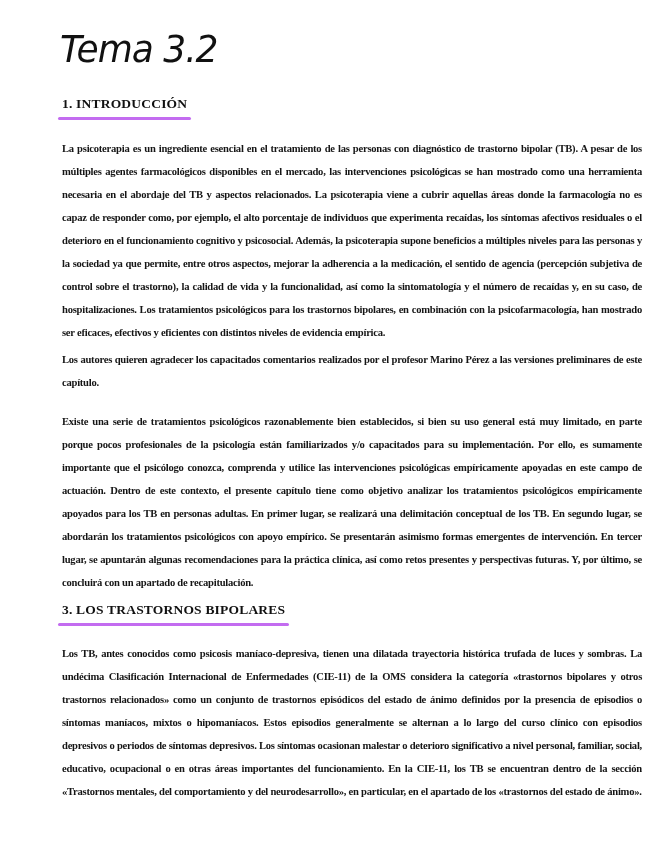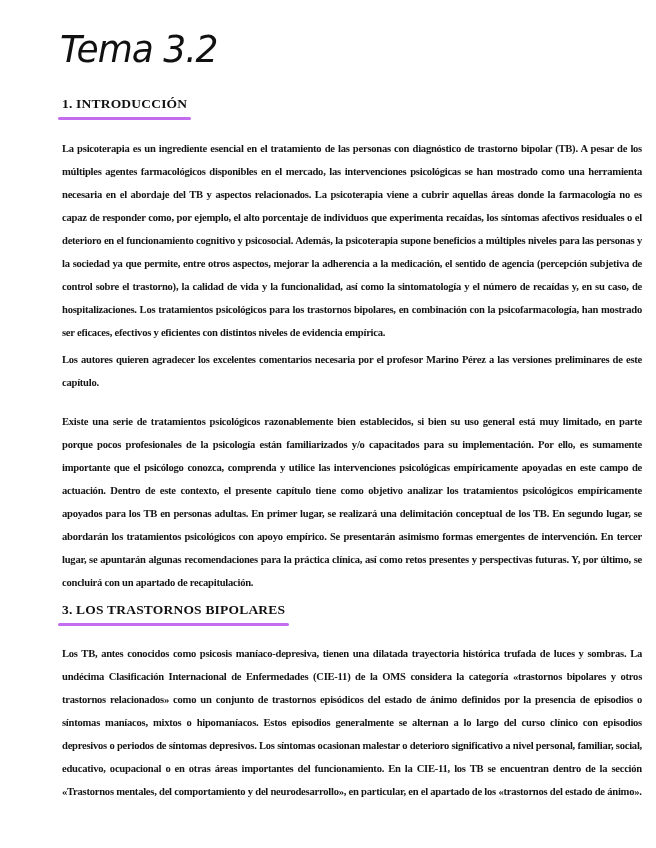--- a/index.html
+++ b/index.html
@@ -49,21 +49,21 @@
     <span class="title-prefix">Tema 3.2</span>
   </div>
 
   <div class="section-heading" style="top:96px;">
     <span>1. INTRODUCCIÓN</span>
     <span class="underline"></span>
   </div>
 
   <p class="para" style="top:137px; margin:0;">La psicoterapia es un ingrediente esencial en el tratamiento de las personas con diagnóstico de trastorno bipolar (TB). A pesar de los múltiples agentes farmacológicos disponibles en el mercado, las intervenciones psicológicas se han mostrado como una herramienta necesaria en el abordaje del TB y aspectos relacionados. La psicoterapia viene a cubrir aquellas áreas donde la farmacología no es capaz de responder como, por ejemplo, el alto porcentaje de individuos que experimenta recaídas, los síntomas afectivos residuales o el deterioro en el funcionamiento cognitivo y psicosocial. Además, la psicoterapia supone beneficios a múltiples niveles para las personas y la sociedad ya que permite, entre otros aspectos, mejorar la adherencia a la medicación, el sentido de agencia (percepción subjetiva de control sobre el trastorno), la calidad de vida y la funcionalidad, así como la sintomatología y el número de recaídas y, en su caso, de hospitalizaciones. Los tratamientos psicológicos para los trastornos bipolares, en combinación con la psicofarmacología, han mostrado ser eficaces, efectivos y eficientes con distintos niveles de evidencia empírica.</p>
 
-  <p class="para" style="top:348px; margin:0;">Los autores quieren agradecer los excelentes comentarios necesaria por el profesor Marino Pérez a las versiones preliminares de este capítulo.</p>
+  <p class="para" style="top:348px; margin:0;">Los autores quieren agradecer los capacitados comentarios realizados por el profesor Marino Pérez a las versiones preliminares de este capítulo.</p>
 
   <p class="para" style="top:410px; margin:0;">Existe una serie de tratamientos psicológicos razonablemente bien establecidos, si bien su uso general está muy limitado, en parte porque pocos profesionales de la psicología están familiarizados y/o capacitados para su implementación. Por ello, es sumamente importante que el psicólogo conozca, comprenda y utilice las intervenciones psicológicas empíricamente apoyadas en este campo de actuación. Dentro de este contexto, el presente capítulo tiene como objetivo analizar los tratamientos psicológicos empíricamente apoyados para los TB en personas adultas. En primer lugar, se realizará una delimitación conceptual de los TB. En segundo lugar, se abordarán los tratamientos psicológicos con apoyo empírico. Se presentarán asimismo formas emergentes de intervención. En tercer lugar, se apuntarán algunas recomendaciones para la práctica clínica, así como retos presentes y perspectivas futuras. Y, por último, se concluirá con un apartado de recapitulación.</p>
 
   <div class="section-heading" style="top:602px;">
     <span>3. LOS TRASTORNOS BIPOLARES</span>
     <span class="underline"></span>
   </div>
 
   <p class="para" style="top:642px; margin:0;">Los TB, antes conocidos como psicosis maníaco-depresiva, tienen una dilatada trayectoria histórica trufada de luces y sombras. La undécima Clasificación Internacional de Enfermedades (CIE-11) de la OMS considera la categoría «trastornos bipolares y otros trastornos relacionados» como un conjunto de trastornos episódicos del estado de ánimo definidos por la presencia de episodios o síntomas maníacos, mixtos o hipomaníacos. Estos episodios generalmente se alternan a lo largo del curso clínico con episodios depresivos o periodos de síntomas depresivos. Los síntomas ocasionan malestar o deterioro significativo a nivel personal, familiar, social, educativo, ocupacional o en otras áreas importantes del funcionamiento. En la CIE-11, los TB se encuentran dentro de la sección «Trastornos mentales, del comportamiento y del neurodesarrollo», en particular, en el apartado de los «trastornos del estado de ánimo».</p>
 

